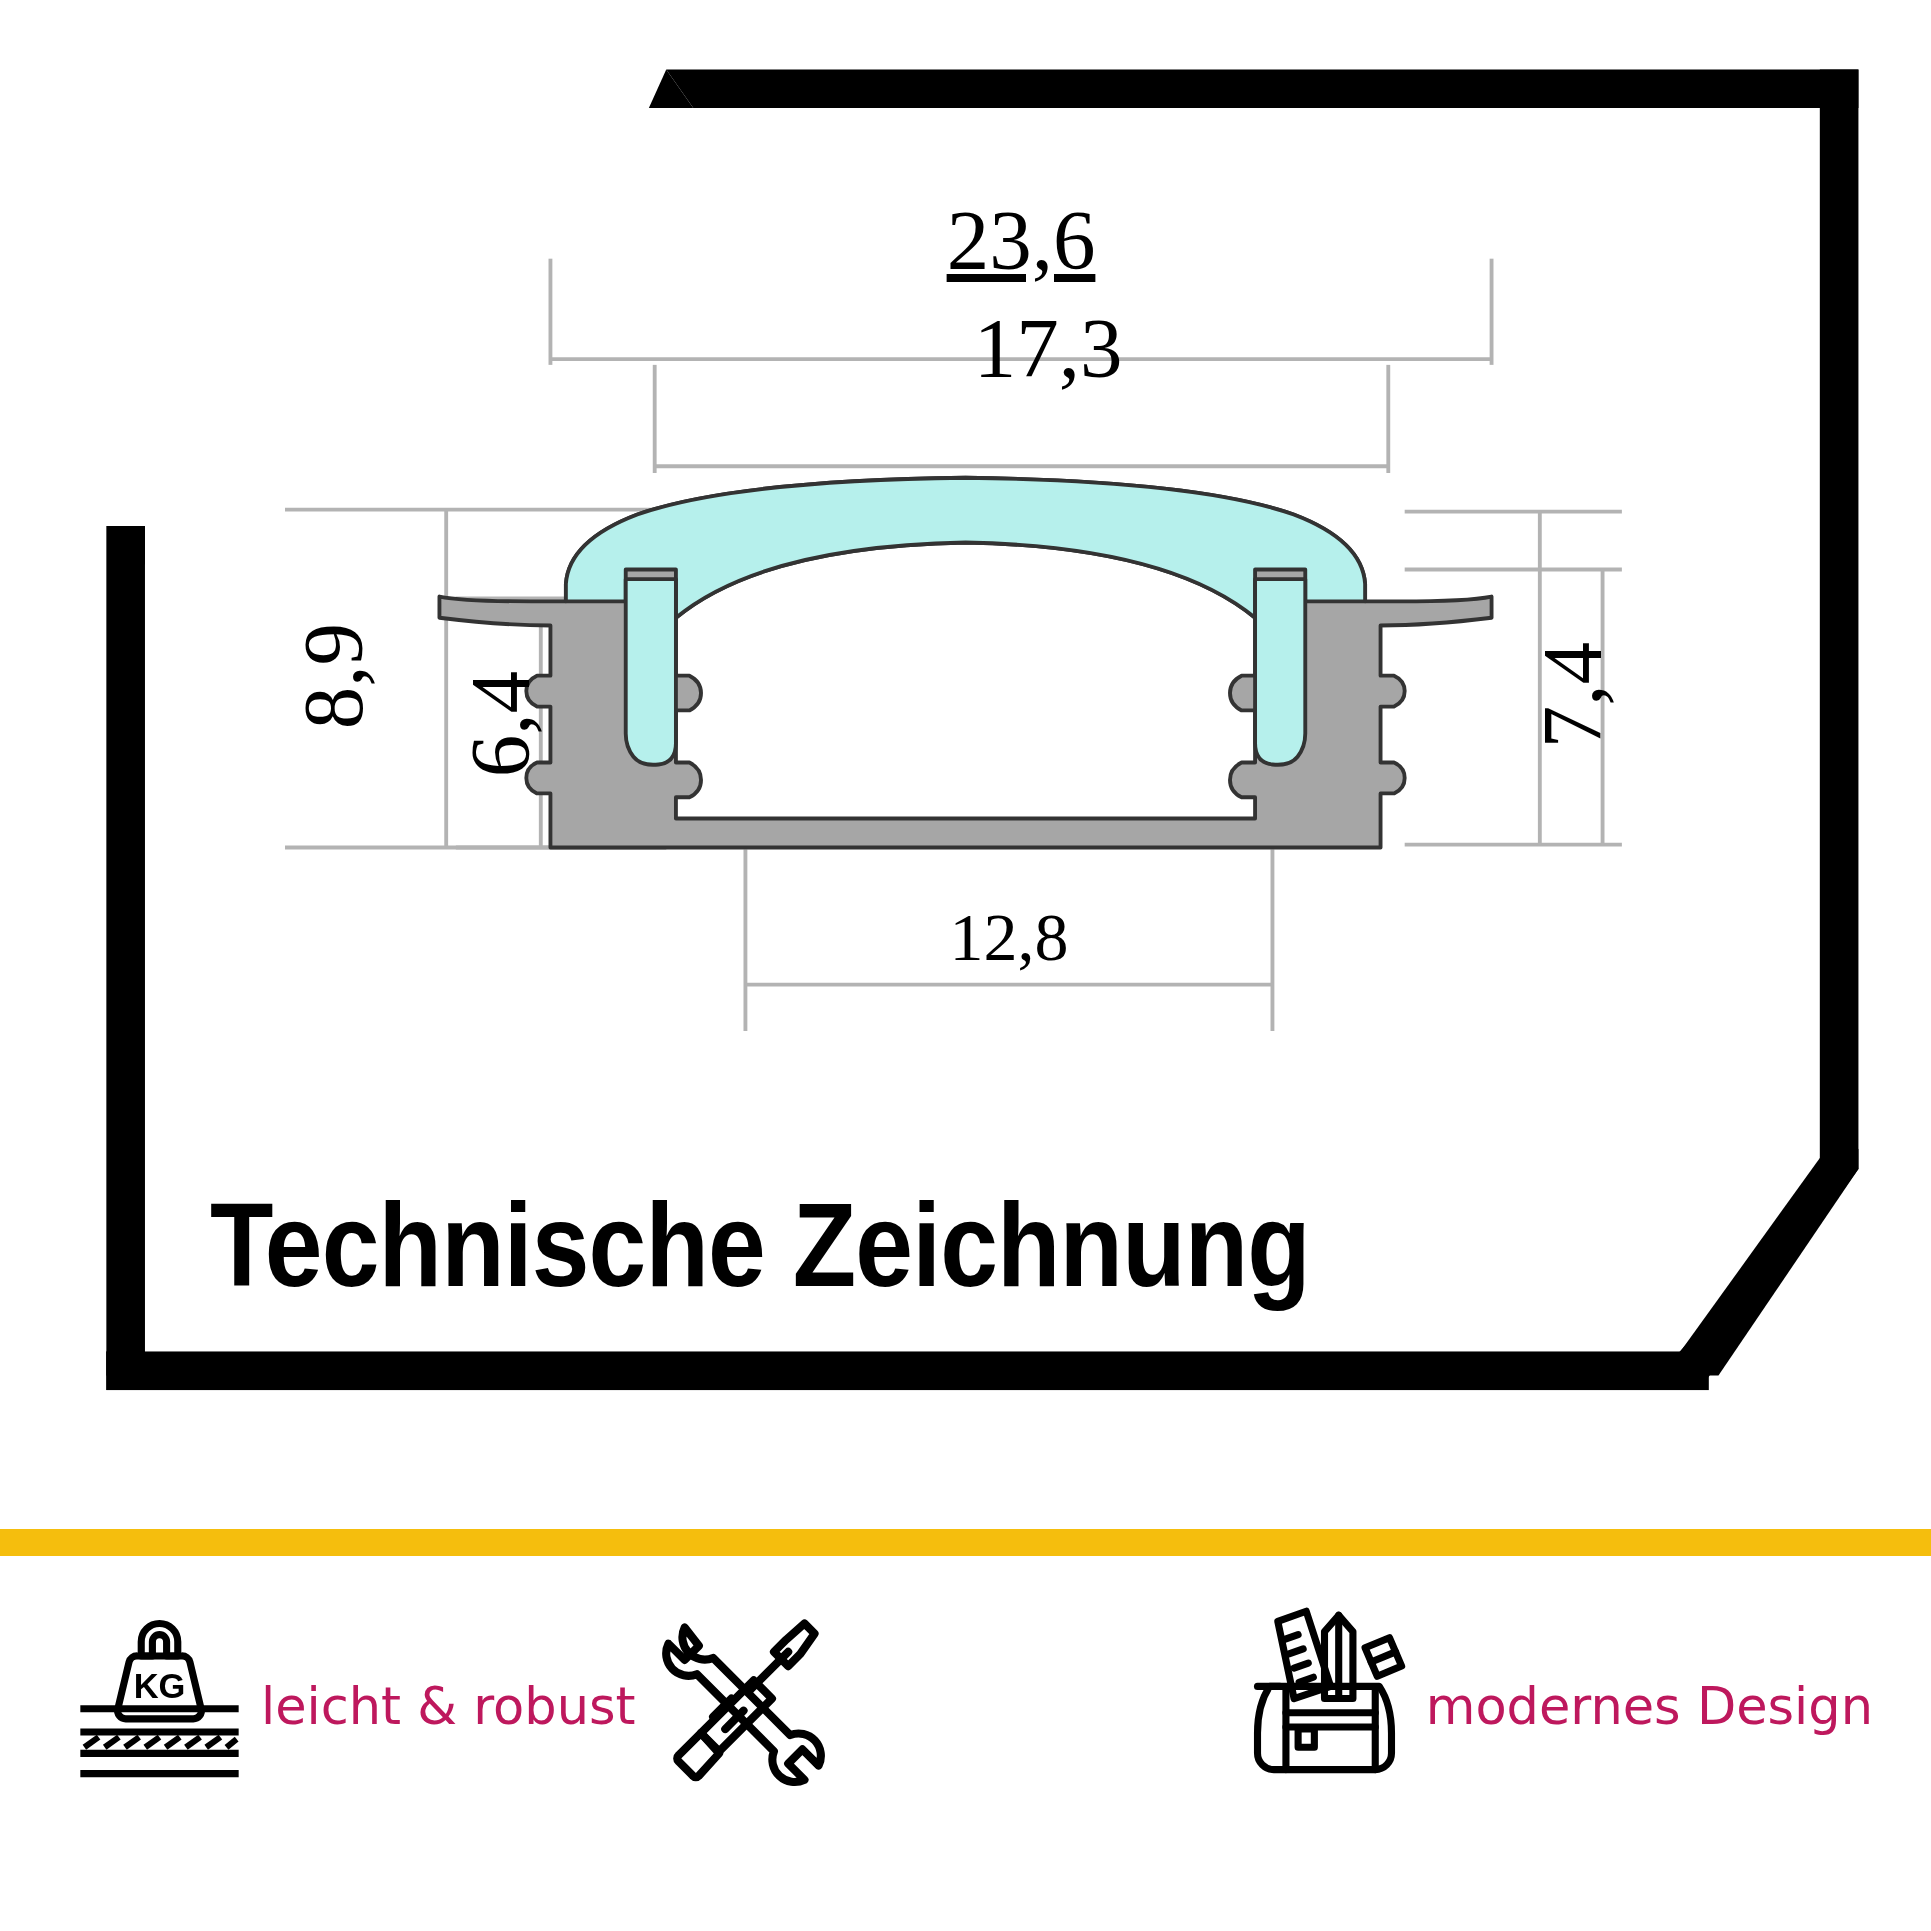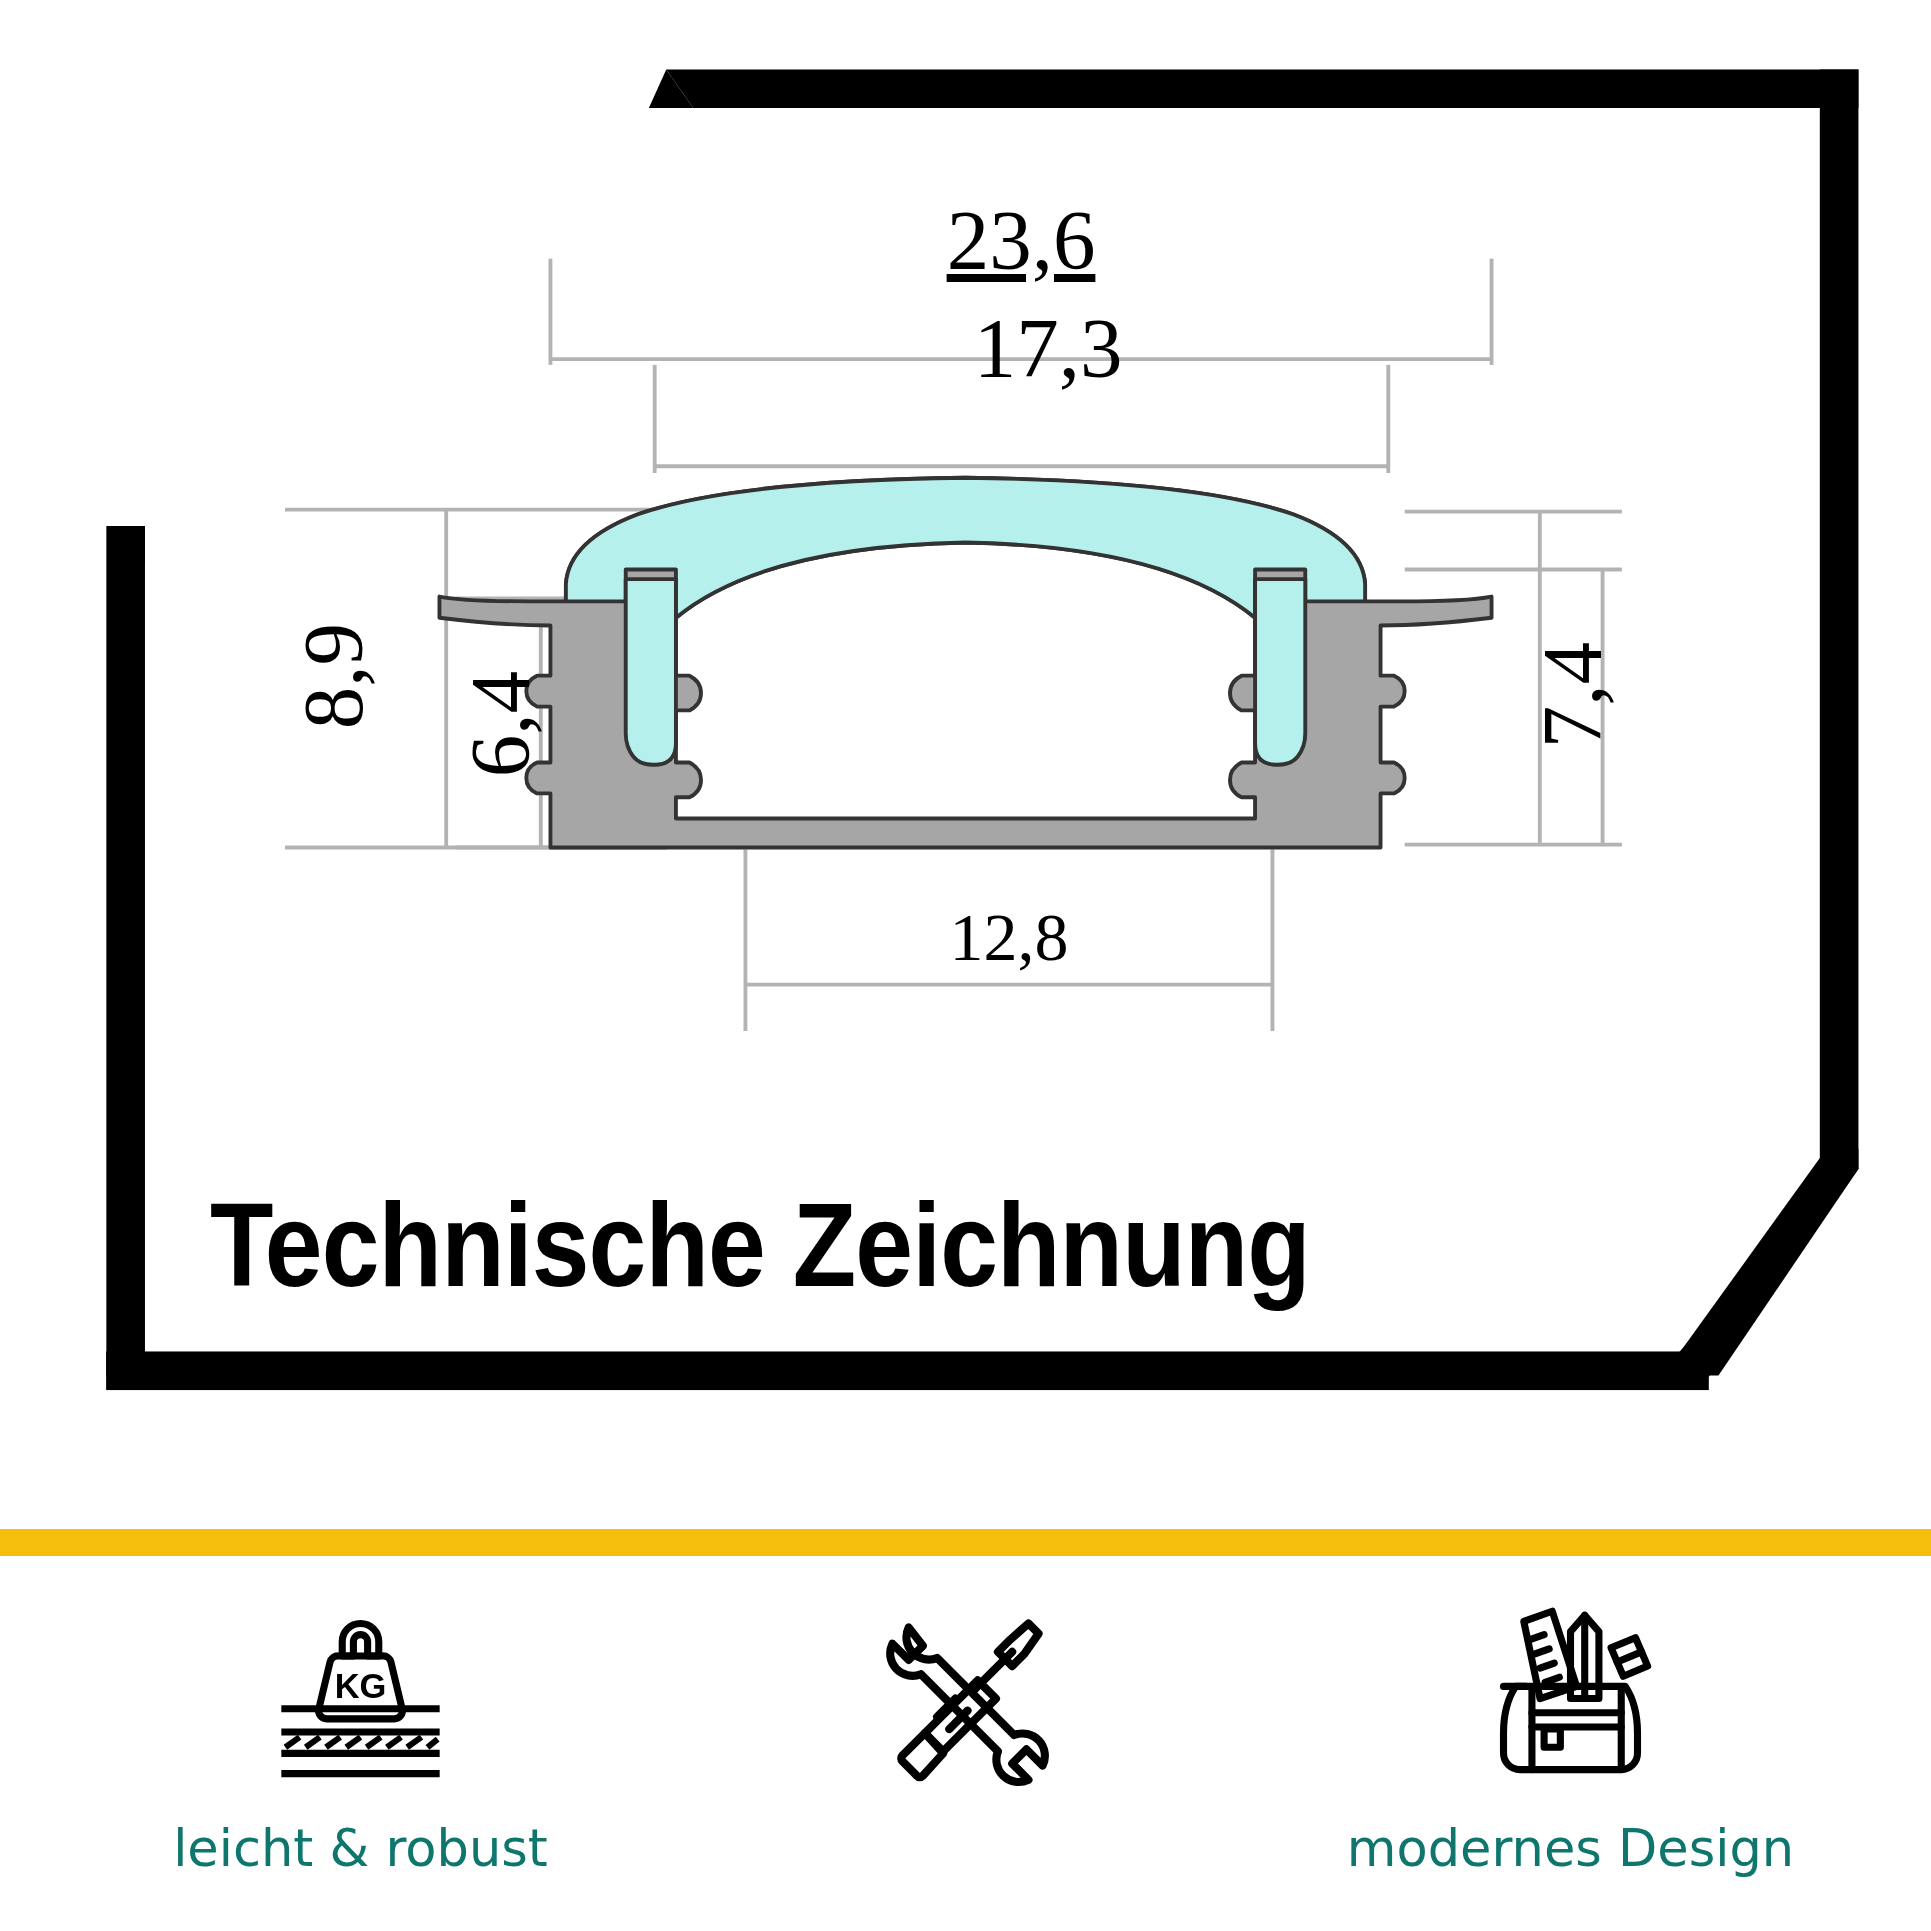--- a/index.html
+++ b/index.html
@@ -31,27 +31,27 @@
     position:absolute;left:0;top:1529px;width:1931px;height:27px;
   }
 
   
   .features{
     position:absolute;left:0;top:1593px;width:1931px;height:338px;
     display:flex;align-items:flex-start;justify-content:space-between;
     box-sizing:border-box;padding:0 58px;
   }
   .feature{
-    flex:1 1 0;display:flex;flex-direction:column;align-items:center;
+    flex:1 1 0;display:flex;flex-direction:row;align-items:center;
   }
   .feature-icon{width:203px;height:203px;display:block;}
   .feature-label{
     margin-top:25px;font-size:51px;line-height:1.1;
     font-family:"DejaVu Sans","Liberation Sans",sans-serif;
-    font-weight:400;color:#0f766e;white-space:nowrap;
+    font-weight:400;color:#be185d;white-space:nowrap;
   }
 
   
   .dimtext{
     position:absolute;
     font-family:"Liberation Serif","DejaVu Serif",serif;
     font-weight:400;color:#000;white-space:nowrap;
   }
 </style>
 </head>

